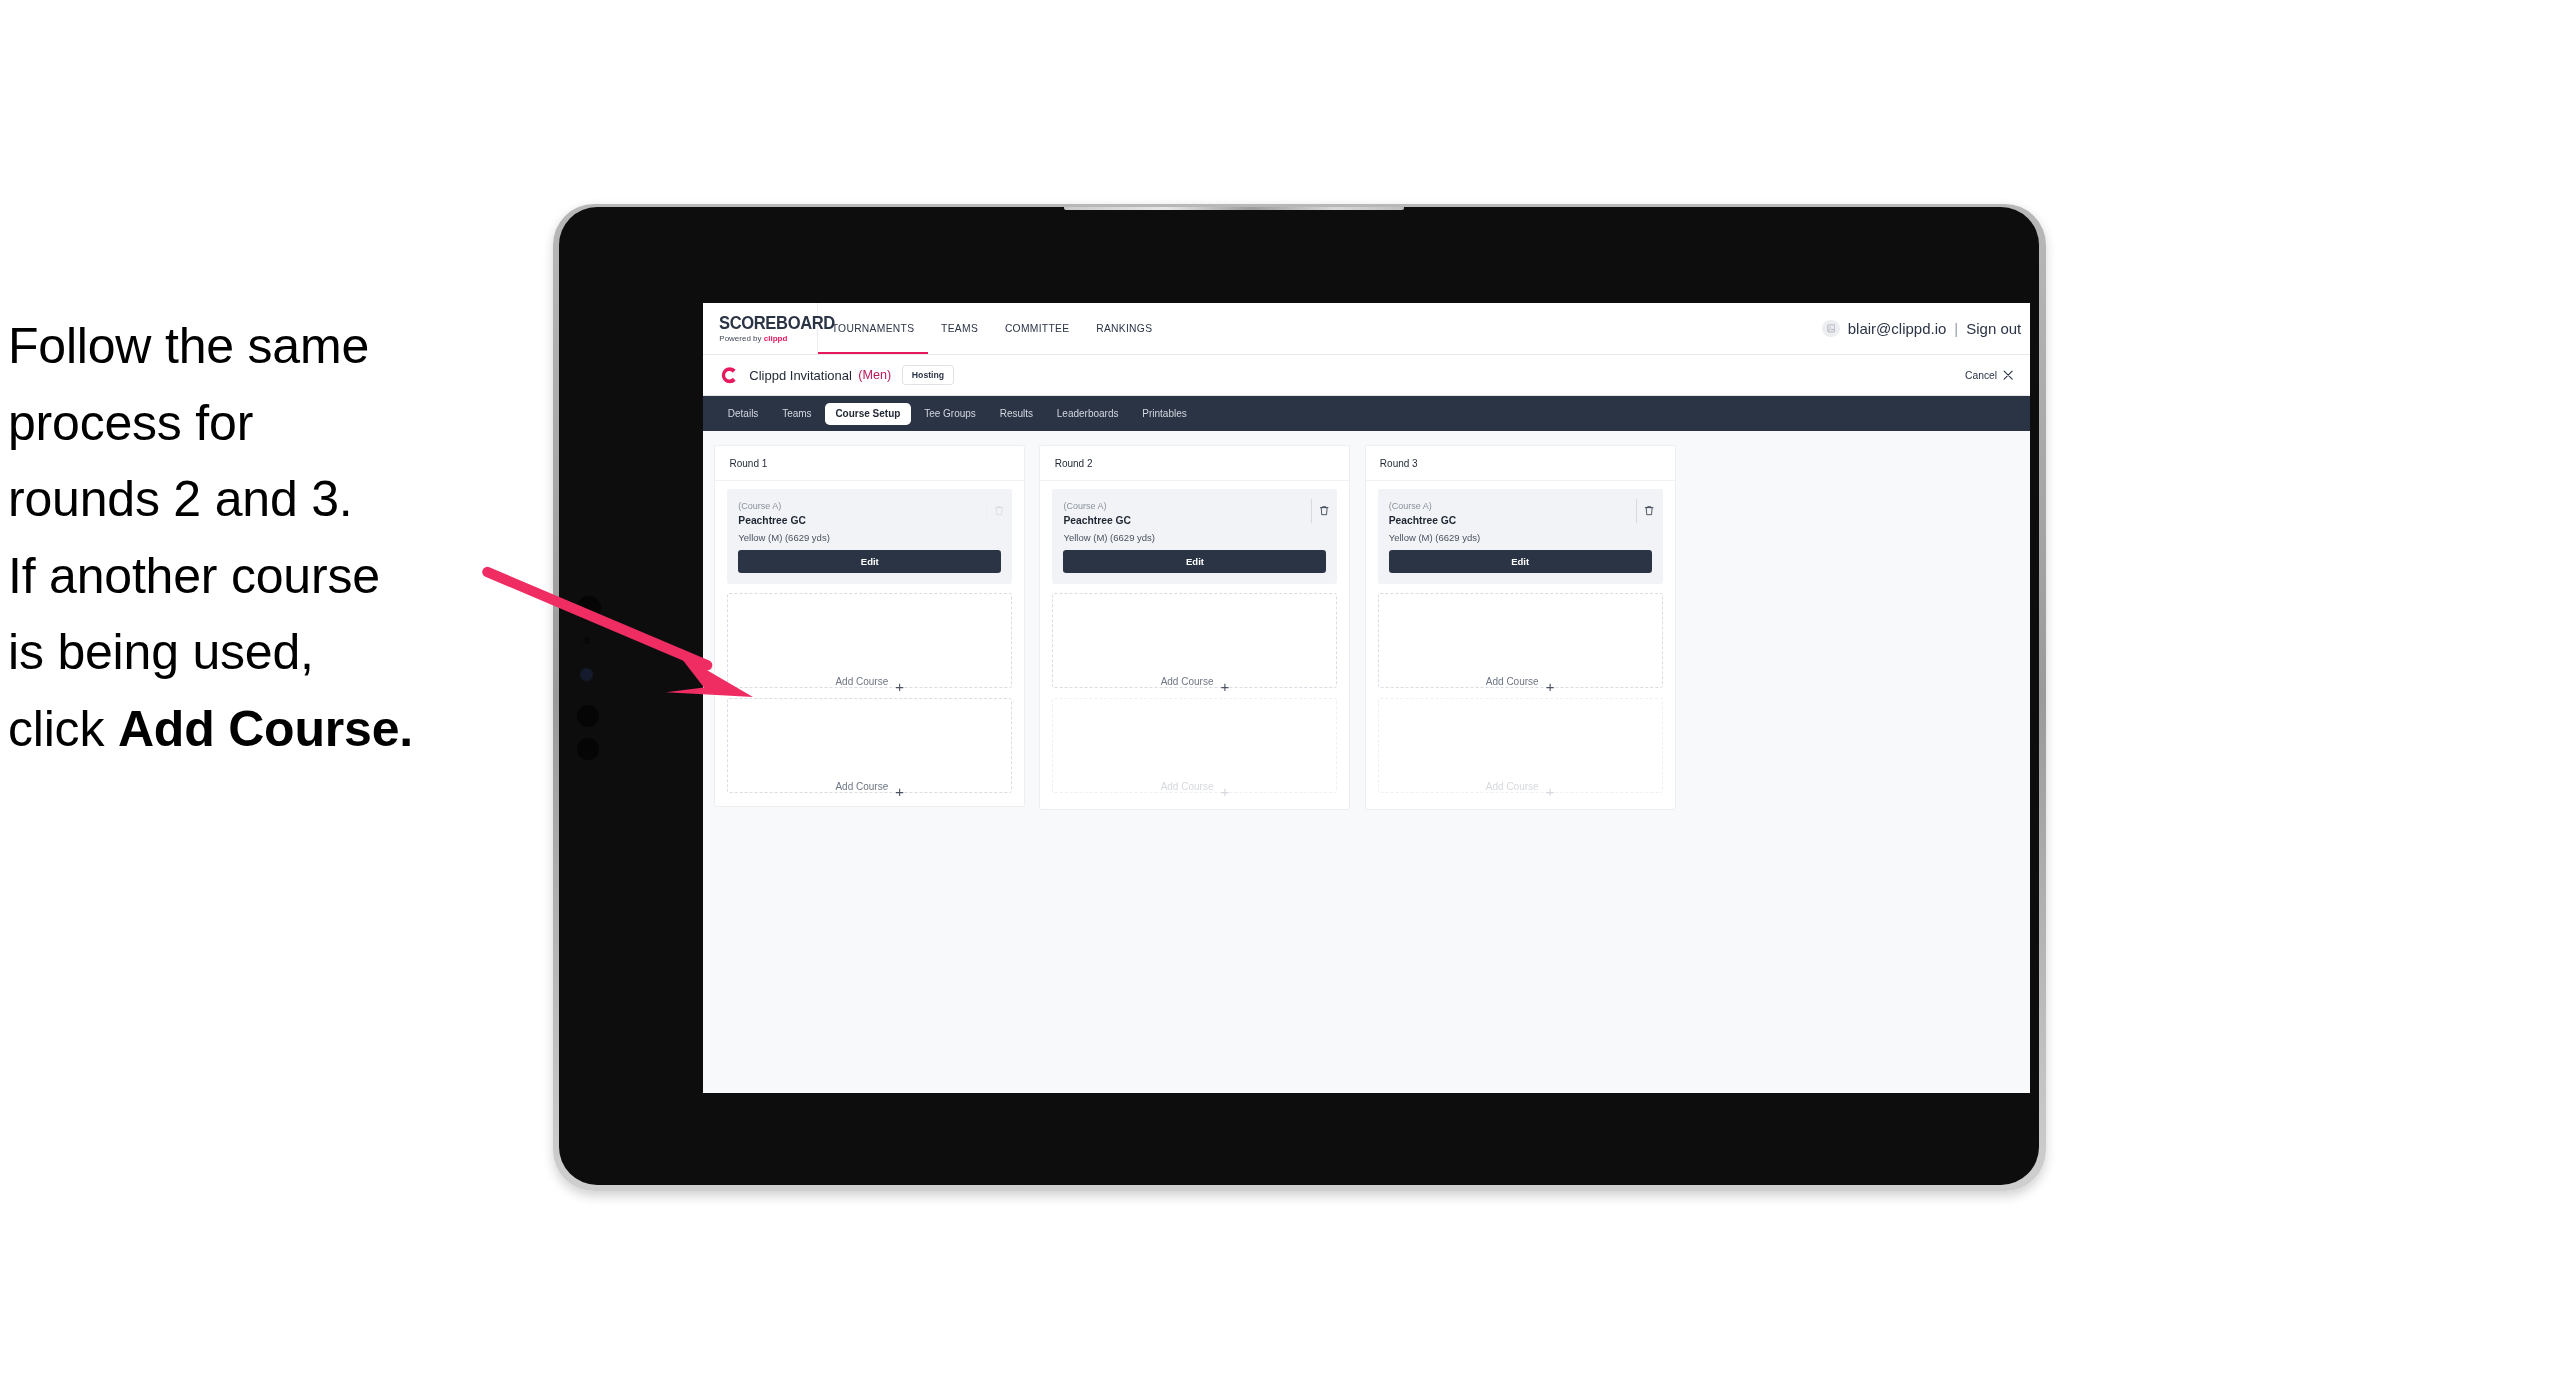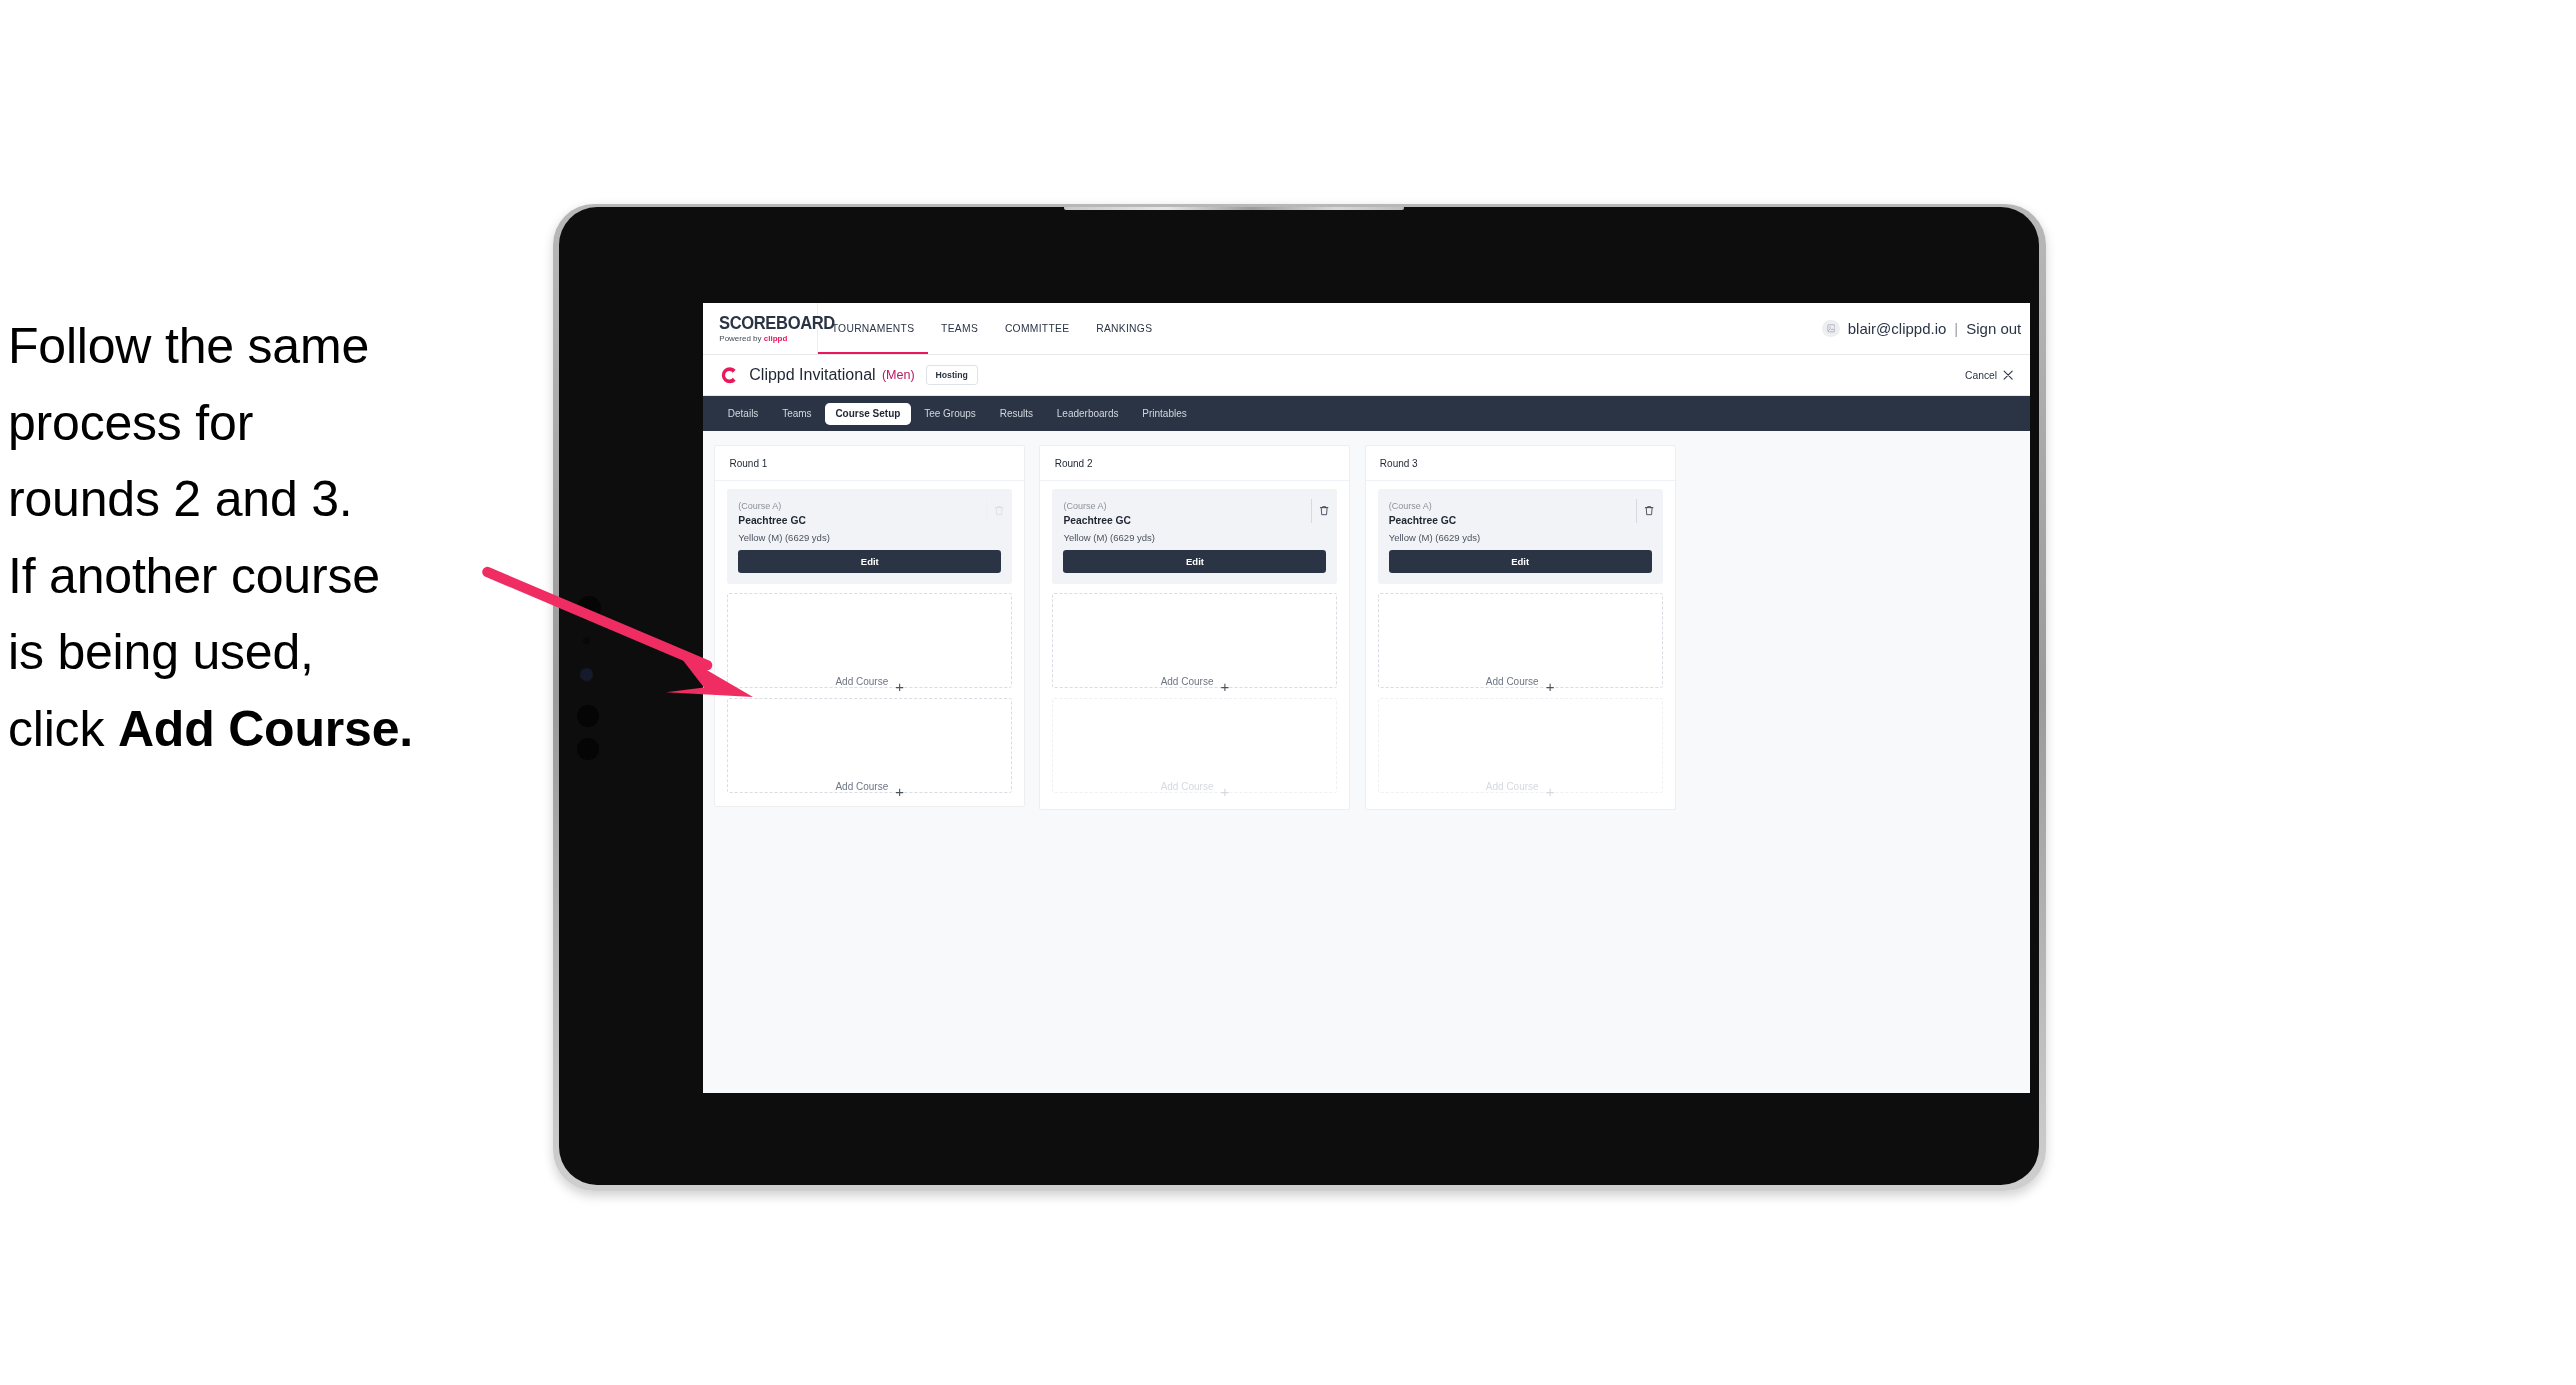--- a/index.html
+++ b/index.html
@@ -110,21 +110,21 @@
   }
   #nav-right .sep{color:#9aa0ab;}
   #signout{cursor:pointer;}
 
   
   #tbar{
     height:41px;background:#ffffff;display:flex;align-items:center;
     padding:0 17.4px 0 16px;border-bottom:0.8px solid #e8e8ec;box-sizing:border-box;
   }
   #c-logo{width:20.5px;height:20.5px;margin-right:9.5px;flex:0 0 auto;}
-  #t-name{font-size:16px;color:#1f2633;}
+  #t-name{font-size:13px;color:#1f2633;}
   #t-gender{font-size:12.6px;color:#be185d;margin-left:6.3px;}
   #hosting-badge{
     margin-left:11px;border:0.8px solid #dfe2e7;border-radius:3.2px;
     padding:4px 8.7px;font-size:8.7px;font-weight:bold;color:#2b3445;background:#fff;
     cursor:pointer;
   }
   #cancel-wrap{
     margin-left:auto;display:flex;align-items:center;gap:5.5px;
     font-size:10.3px;color:#2b3445;cursor:pointer;
   }

